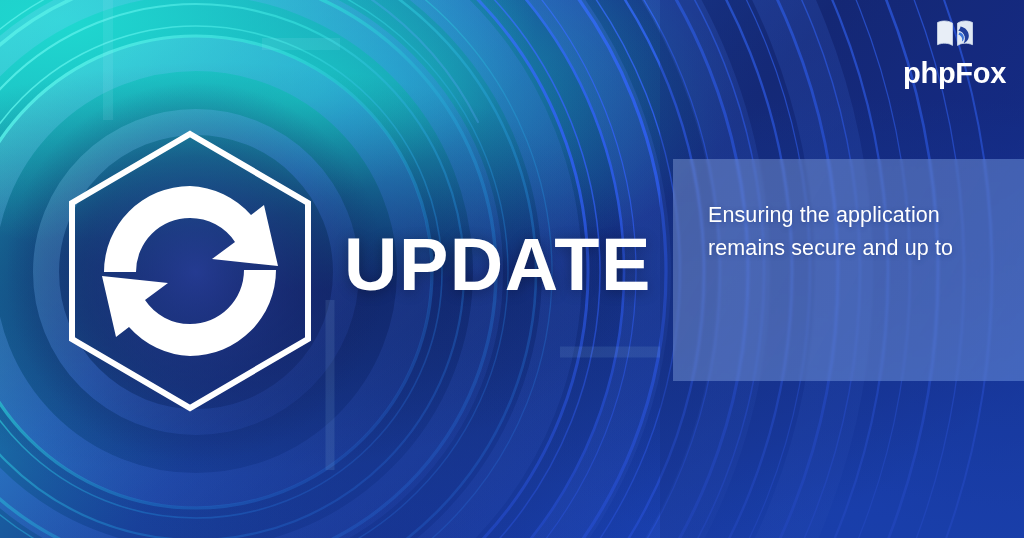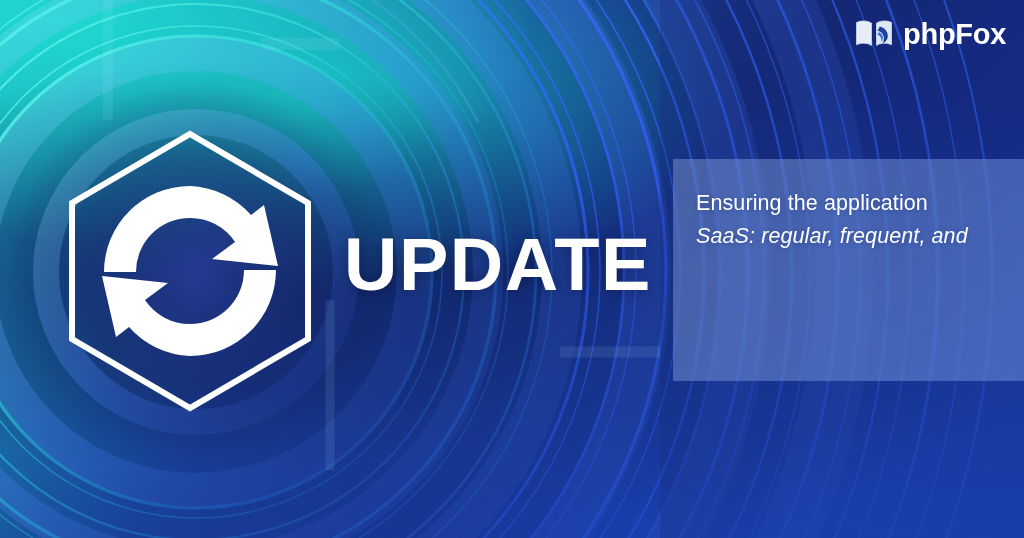--- a/index.html
+++ b/index.html
@@ -88,30 +88,31 @@
     color: #ffffff;
     font-size: 21.5px;
     line-height: 33px;
     letter-spacing: 0.1px;
     margin: 0;
     text-shadow: 0 1px 5px rgba(20,40,100,0.35);
   }
   .info-line.italic {
     font-style: italic;
   }
-  .info-block { margin: 0; padding: 0; }
+  .info-block { margin: 12px; padding: 0; }
 
   
   .logo {
     position: absolute;
     right: 18px;
     top: 18px;
     display: flex;
     align-items: center;
     gap: 9px;
+    flex-direction: column;
   }
   .logo-mark { width: 40px; height: 32px; display: block; }
   .logo-text {
     color: #ffffff;
     font-size: 29px;
     font-weight: 700;
     letter-spacing: -0.3px;
     line-height: 1;
   }
 </style>
@@ -251,23 +252,23 @@
                  A 86 86 0 0 0 130 236 Z"></path>
       </g>
     </svg>
   </div>
 
   <div class="update-word">UPDATE</div>
 
   <div class="info-panel">
     <div class="info-block">
       <p class="info-line">Ensuring the application</p>
+      <p class="info-line">remains secure and up to</p>
     </div>
     <div class="info-block">
-      <p class="info-line italic">SaaS: regular, frequent, and</p>
     </div>
   </div>
 
   <div class="logo">
     <svg class="logo-mark" viewBox="0 0 40 32" xmlns="http://www.w3.org/2000/svg" aria-hidden="true">
 
       <path d="M2.5 4.5 C 8 2.2 13.5 2.6 17.5 5.2 L 17.5 27.4 C 13.5 24.8 8 24.4 2.5 26.7 Z" fill="#e8eef7" stroke="#cfdcec" stroke-width="0.8" stroke-linejoin="round"></path>
 
       <path d="M37.5 4.5 C 32 2.2 26.5 2.6 22.5 5.2 L 22.5 27.4 C 26.5 24.8 32 24.4 37.5 26.7 Z" fill="#dfe8f4" stroke="#cfdcec" stroke-width="0.8" stroke-linejoin="round"></path>
 

